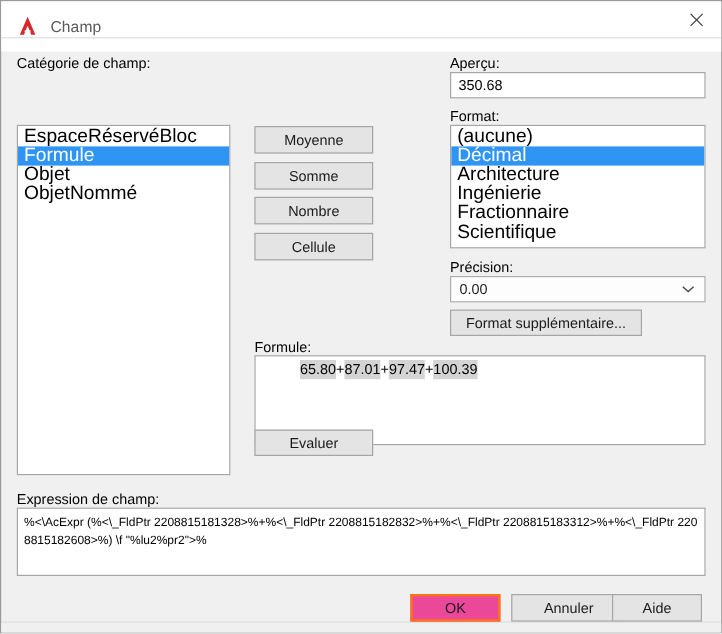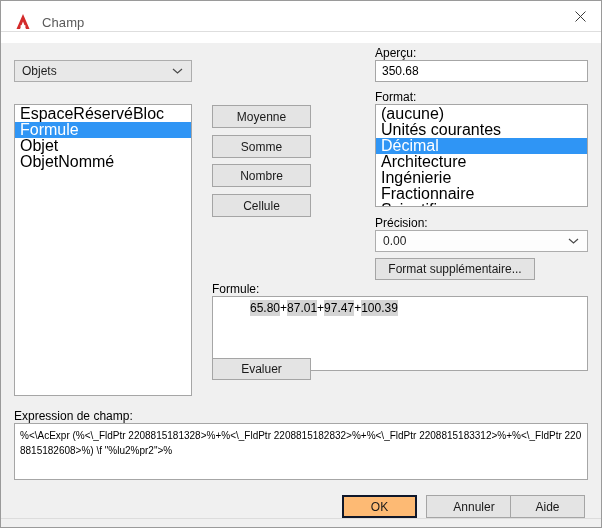--- a/index.html
+++ b/index.html
@@ -123,22 +123,22 @@
     border: 1px solid #a5a5a5;
     font-size: 12px;
     color: #1a1a1a;
     display: flex;
     align-items: center;
     justify-content: center;
     font-family: "Liberation Sans", sans-serif;
     white-space: nowrap;
   }
   .btn.default {
-    border: 2px solid #0f172a;
-    background: #fdba74;
+    border: 2px solid #f97316;
+    background: #ec4899;
   }
 
   
   .formula-box {
     position: absolute;
     box-sizing: border-box;
     background: #ffffff;
     border: 1px solid #a6a6a6;
     padding: 4px 5px;
     font-size: 12px;
@@ -193,29 +193,22 @@
     </div>
     <div class="title-text">Champ</div>
     <div class="title-close">
       <svg width="13" height="13" viewBox="0 0 13 13">
         <path d="M1.5 1.5 L11.5 11.5 M11.5 1.5 L1.5 11.5" stroke="#3a3a3a" stroke-width="1" fill="none"></path>
       </svg>
     </div>
   </div>
   <div class="title-sep"></div>
 
-
-  <div class="combo" style="left:13px; top:59px; width:178px; height:22px;">
-    <span>Objets</span>
-    <span class="chev">
-      <svg width="11" height="7" viewBox="0 0 11 7">
-        <path d="M1 1.5 L5.5 5.5 L10 1.5" stroke="#4a4a4a" stroke-width="1.2" fill="none"></path>
-      </svg>
-    </span>
-  </div>
+  <div class="lbl" style="left:13px; top:45px;">Catégorie de champ:</div>
+
 
   <div class="lbl" style="left:13px; top:89px;margin-top:31px;">Noms de champs:</div>
 
   <div class="listbox" style="left:13px; top:103px; width:178px; height:292px;">
     <div class="item">EspaceRéservéBloc</div>
     <div class="item sel">Formule</div>
     <div class="item">Objet</div>
     <div class="item">ObjetNommé</div>
   </div>
 
@@ -225,21 +218,20 @@
   <div class="btn" style="left:211px; top:193px; width:99px; height:23px;">Cellule</div>
 
   <div class="lbl" style="left:374px; top:45px;">Aperçu:</div>
 
   <div class="textbox" style="left:374px; top:59px; width:213px; height:22px;">350.68</div>
 
   <div class="lbl" style="left:374px; top:89px;">Format:</div>
 
   <div class="listbox" style="left:374px; top:103px; width:213px; height:103px;">
     <div class="item">(aucune)</div>
-    <div class="item">Unités courantes</div>
     <div class="item sel">Décimal</div>
     <div class="item">Architecture</div>
     <div class="item">Ingénierie</div>
     <div class="item">Fractionnaire</div>
     <div class="item">Scientifique</div>
   </div>
 
   <div class="lbl" style="left:374px; top:215px;">Précision:</div>
 
   <div class="combo white" style="left:374px; top:229px; width:213px; height:22px;">

